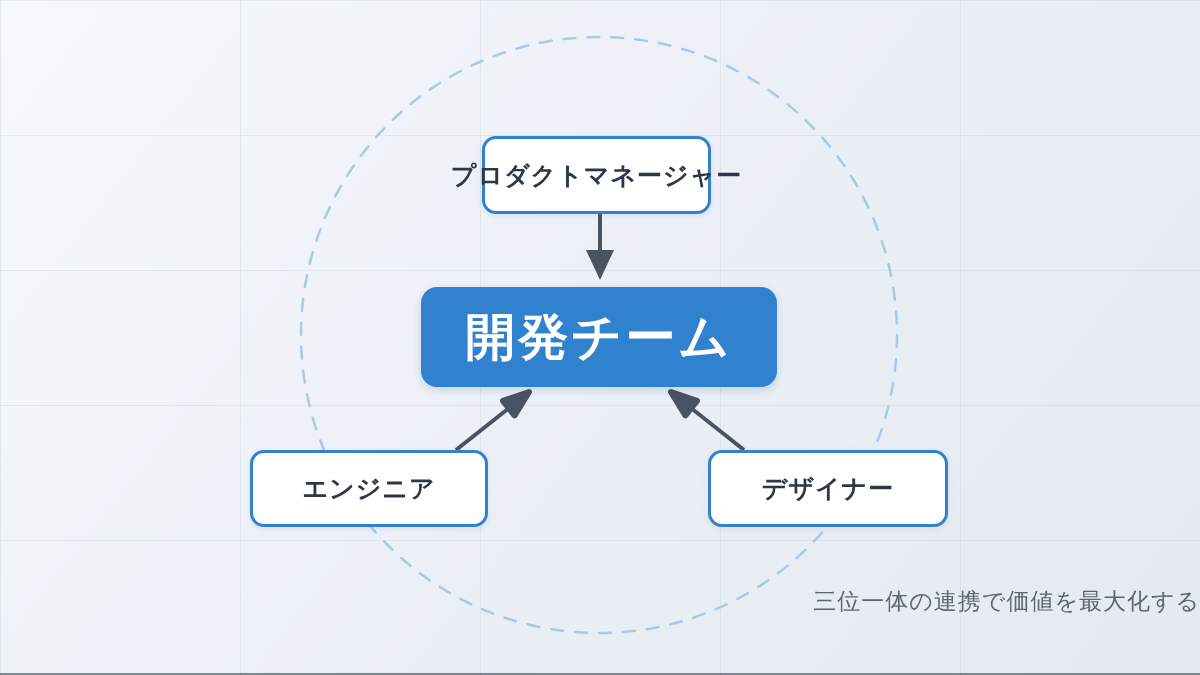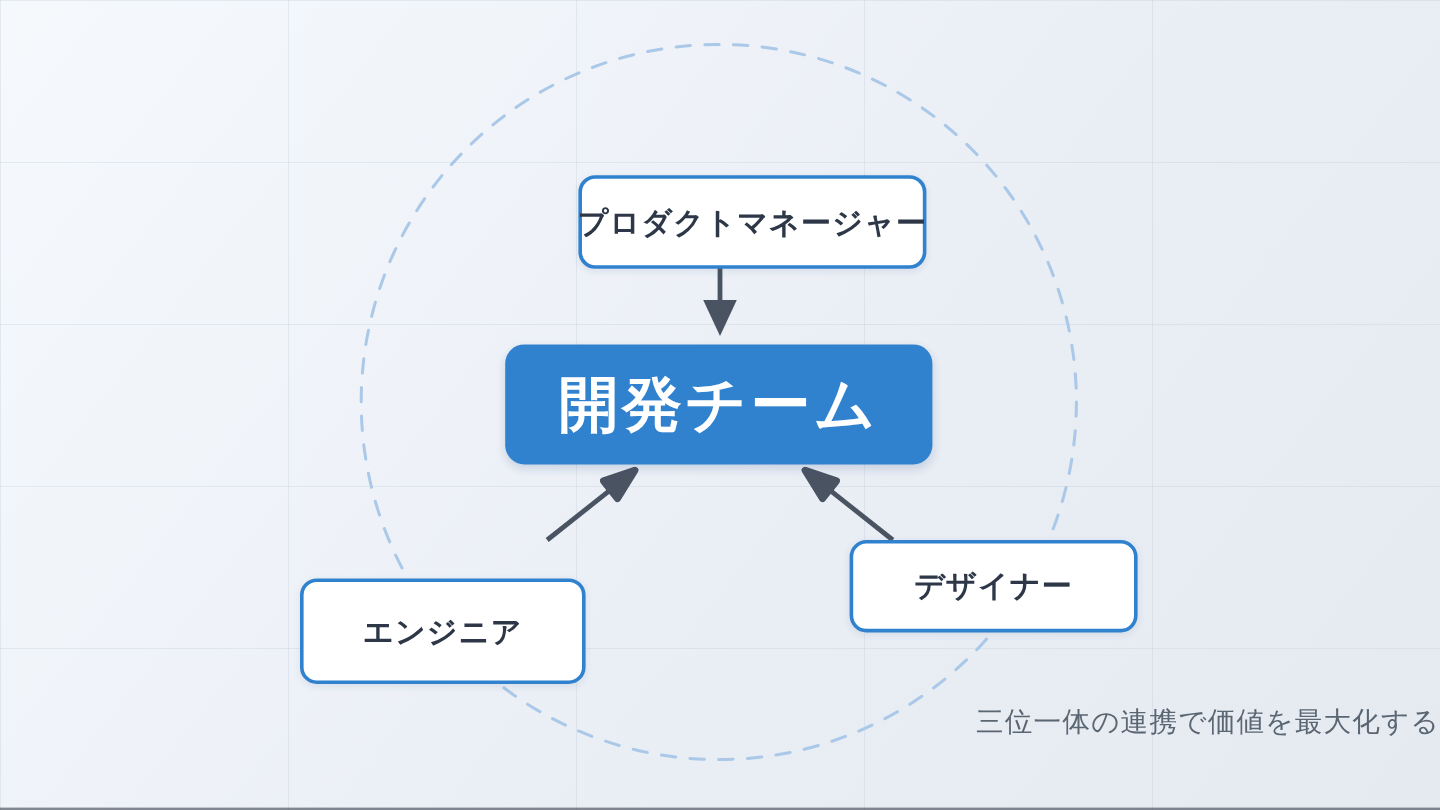--- a/index.html
+++ b/index.html
@@ -56,23 +56,23 @@
     border-radius: 16px;
     box-shadow: 0 3px 8px rgba(40, 80, 140, 0.18);
   }
   .node-center .node-label {
     color: #ffffff;
     font-size: 50px;
     font-weight: 700;
     letter-spacing: 3px;
     white-space: nowrap;
   }
-  #node-pm       { left: 482px; top: 146px; width: 290px; height: 78px; }
+  #node-pm       { left: 482px; top: 136px; width: 229px; height: 78px; }
   #node-devteam  { left: 421px; top: 287px; width: 356px; height: 100px; }
-  #node-engineer { left: 250px; top: 450px; width: 238px; height: 88px; margin-top: 32px; }
+  #node-engineer { left: 250px; top: 450px; width: 238px; height: 77px; }
   #node-designer { left: 708px; top: 450px; width: 240px; height: 77px; }
   .caption {
     position: absolute;
     left: 0; top: 586px;
     width: 100%;
     text-align: right;
     font-size: 23px;
     font-weight: 400;
     color: #5b6673;
     letter-spacing: 1px;

